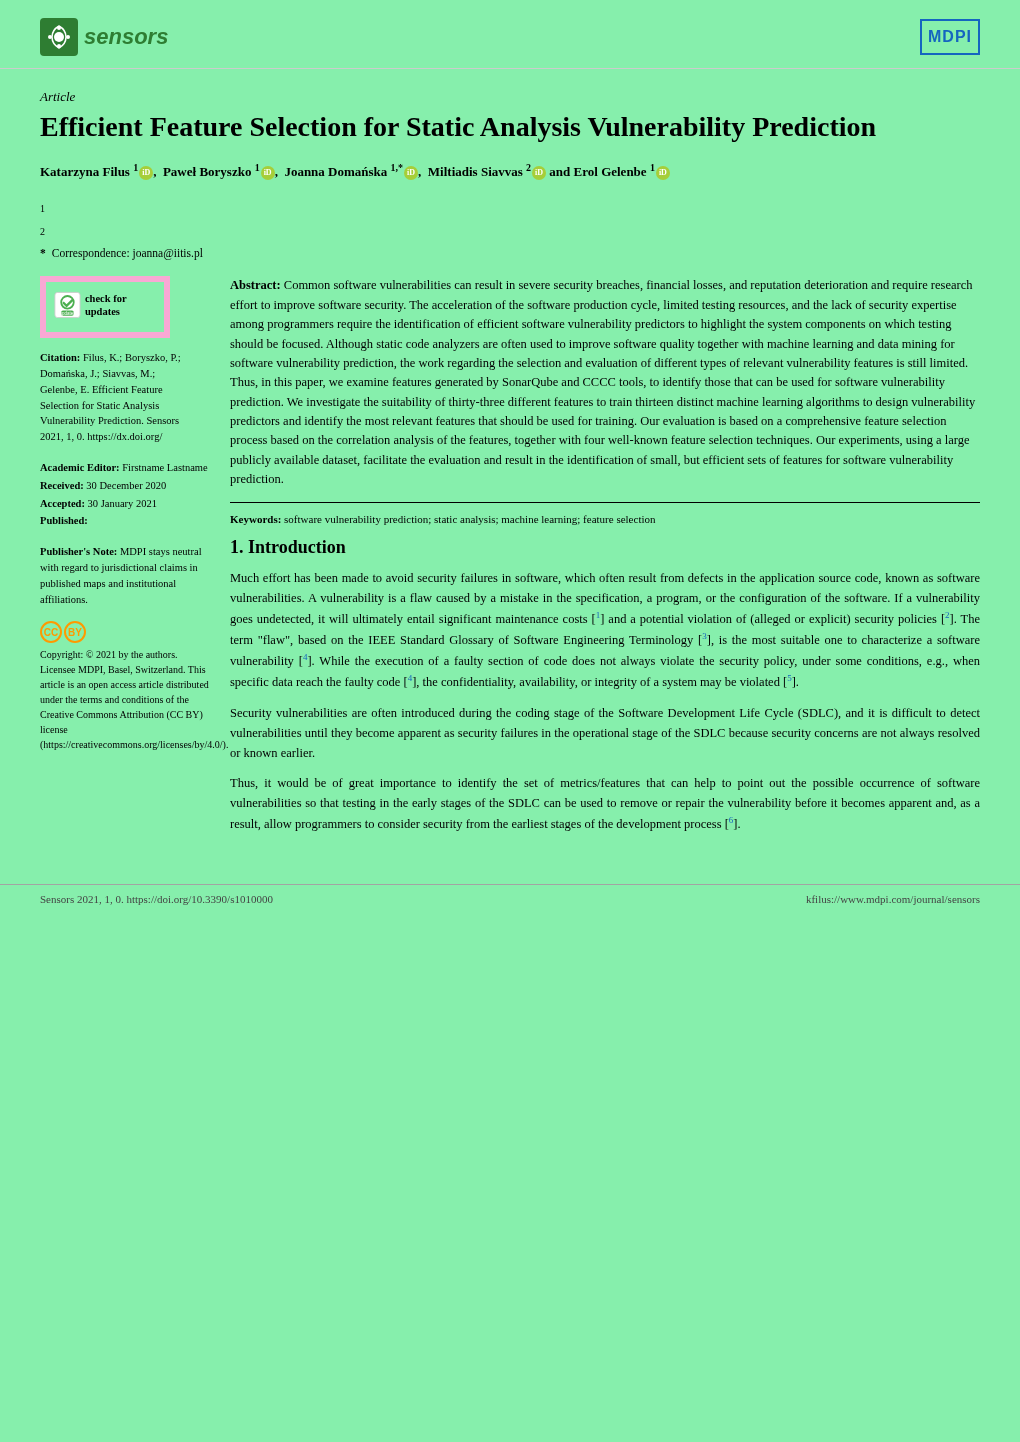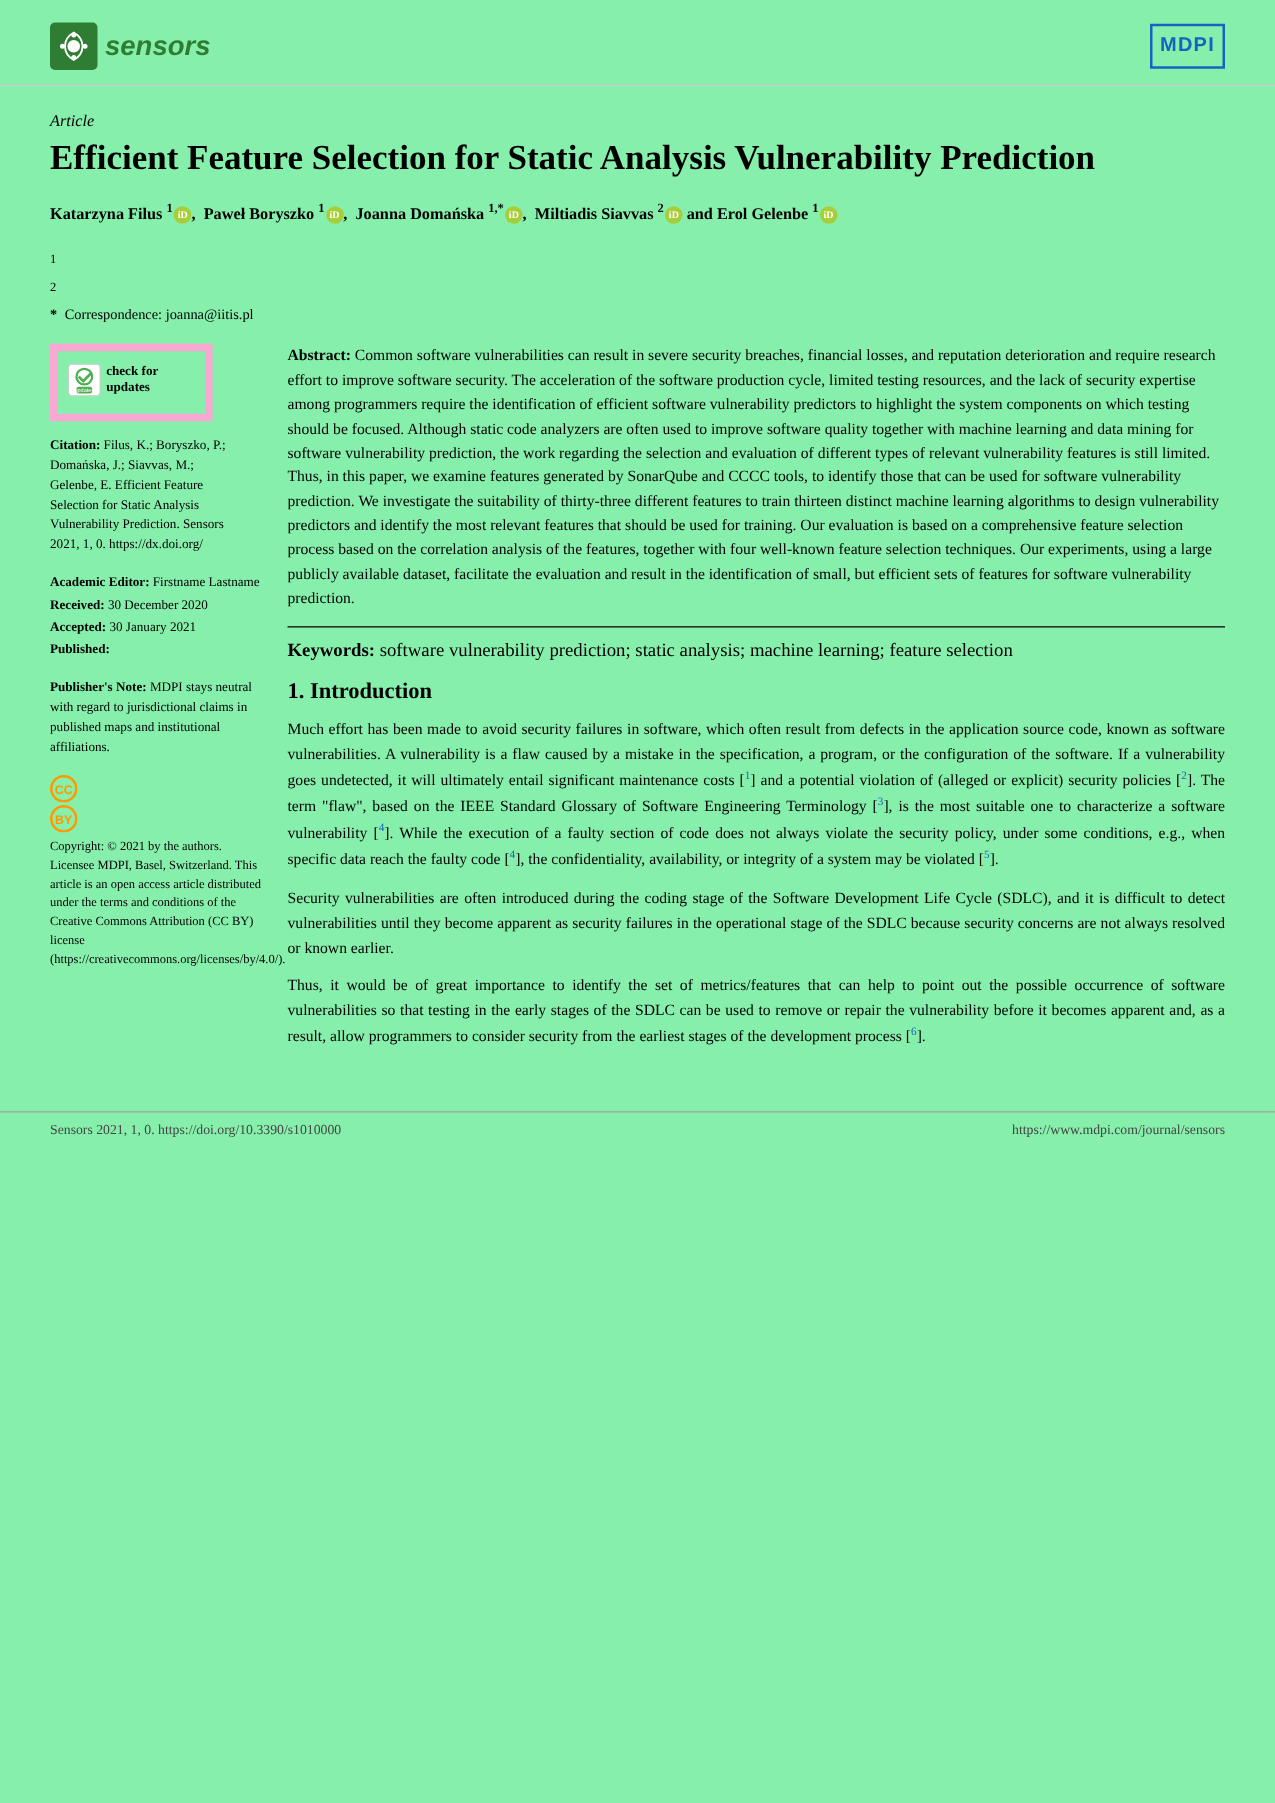--- a/index.html
+++ b/index.html
@@ -142,21 +142,21 @@
     .abstract {
       font-size: 12.5px;
       line-height: 1.55;
       margin-bottom: 12px;
     }
     .abstract-label {
       font-weight: bold;
     }
     
     .keywords {
-      font-size: 15px;
+      font-size: 11px;
       line-height: 1.5;
       padding-top: 8px;
       border-top: 1px solid #000;
     }
     .keywords-label {
       font-weight: bold;
     }
     
     .section-title {
       font-size: 18px;
@@ -342,21 +342,21 @@
           </div>
         </div>
 
         <div class="publisher-note">
           <span class="publisher-label">Publisher's Note:</span>
           <span>MDPI stays neutral with regard to jurisdictional claims in published maps and institutional affiliations.</span>
         </div>
 
         <div class="cc-box">
           <div class="cc-icon">
-            <span style="display:inline-flex;gap:2px;flex-direction:column;">
+            <span style="display:inline-flex;gap:2px;">
               <svg width="22" height="22" viewBox="0 0 22 22">
                 <circle cx="11" cy="11" r="10" fill="none" stroke="#f90" stroke-width="2"></circle>
                 <text x="11" y="15" text-anchor="middle" font-size="10" font-weight="bold" fill="#f90" font-family="Arial">CC</text>
               </svg>
               <svg width="22" height="22" viewBox="0 0 22 22">
                 <circle cx="11" cy="11" r="10" fill="none" stroke="#f90" stroke-width="2"></circle>
                 <text x="11" y="15" text-anchor="middle" font-size="10" font-weight="bold" fill="#f90" font-family="Arial">BY</text>
               </svg>
             </span>
           </div>
@@ -379,15 +379,15 @@
         <div class="section-title">1. Introduction</div>
         <p class="body-text">Much effort has been made to avoid security failures in software, which often result from defects in the application source code, known as software vulnerabilities. A vulnerability is a flaw caused by a mistake in the specification, a program, or the configuration of the software. If a vulnerability goes undetected, it will ultimately entail significant maintenance costs [<sup>1</sup>] and a potential violation of (alleged or explicit) security policies [<sup>2</sup>]. The term "flaw", based on the IEEE Standard Glossary of Software Engineering Terminology [<sup>3</sup>], is the most suitable one to characterize a software vulnerability [<sup>4</sup>]. While the execution of a faulty section of code does not always violate the security policy, under some conditions, e.g., when specific data reach the faulty code [<sup>4</sup>], the confidentiality, availability, or integrity of a system may be violated [<sup>5</sup>].</p>
         <p class="body-text">Security vulnerabilities are often introduced during the coding stage of the Software Development Life Cycle (SDLC), and it is difficult to detect vulnerabilities until they become apparent as security failures in the operational stage of the SDLC because security concerns are not always resolved or known earlier.</p>
         <p class="body-text">Thus, it would be of great importance to identify the set of metrics/features that can help to point out the possible occurrence of software vulnerabilities so that testing in the early stages of the SDLC can be used to remove or repair the vulnerability before it becomes apparent and, as a result, allow programmers to consider security from the earliest stages of the development process [<sup>6</sup>].</p>
       </div>
     </div>
   </div>
 
   <div class="footer-bar">
     <span>Sensors 2021, 1, 0. https://doi.org/10.3390/s1010000</span>
-    <span>https://www.mdpi.com/journal/sensors</span>
+    <span>kfilus://www.mdpi.com/journal/sensors</span>
   </div>
 </div>
 
 </body></html>

